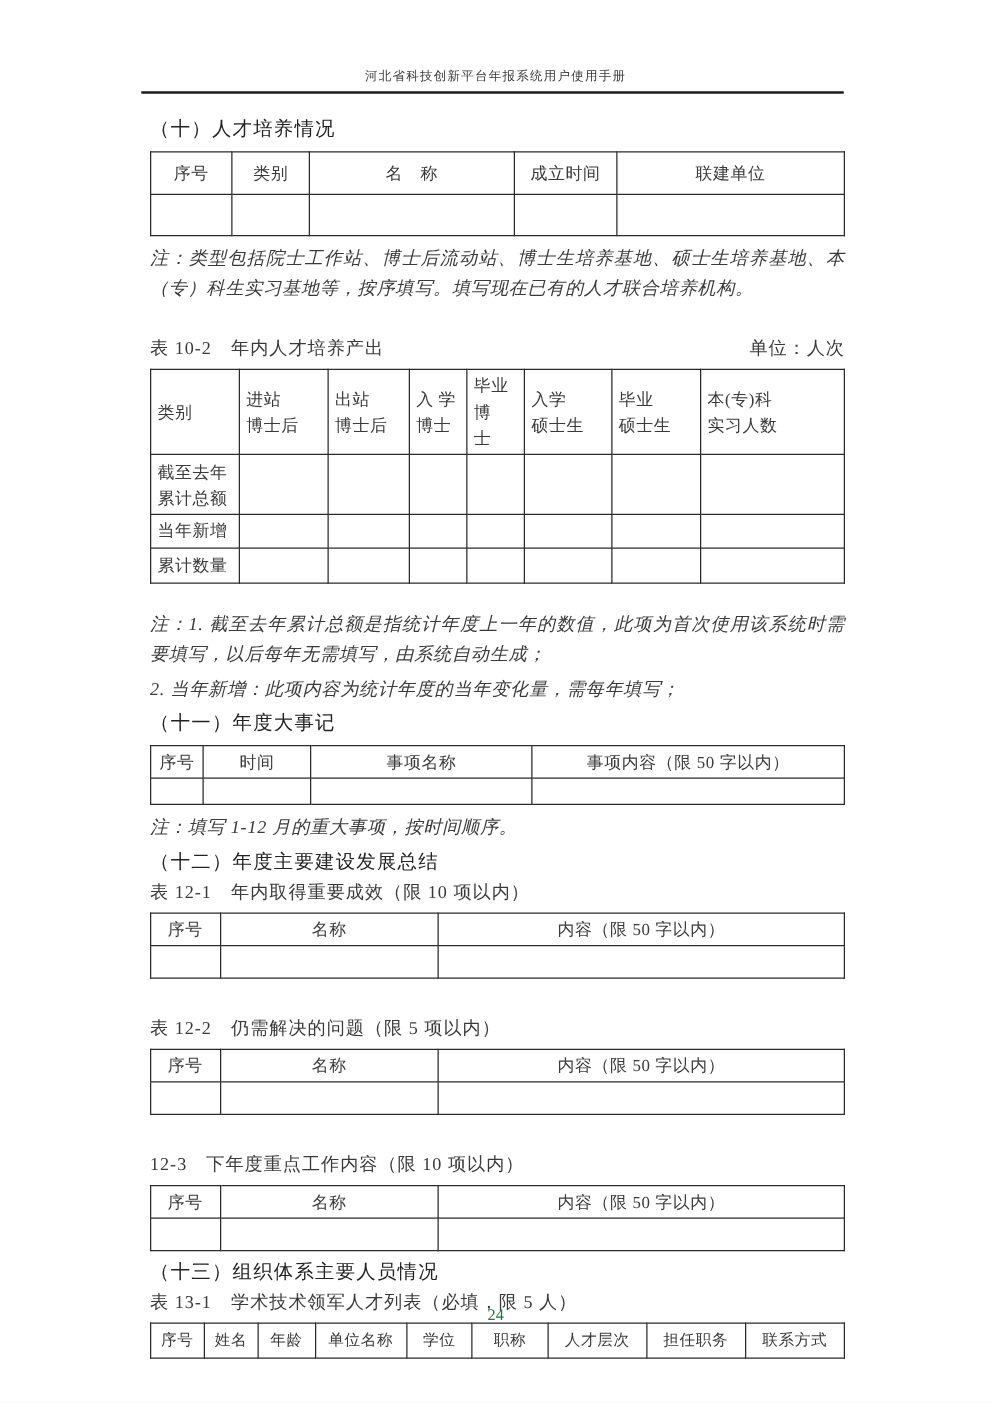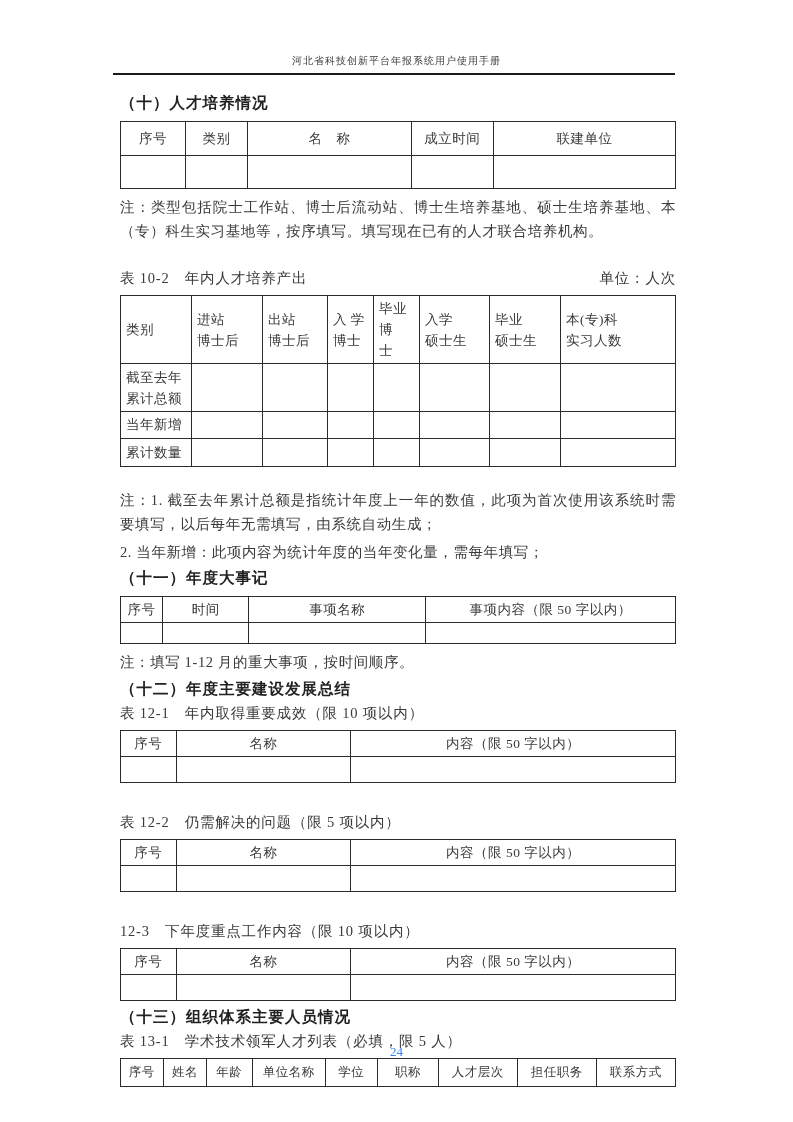--- a/index.html
+++ b/index.html
@@ -25,21 +25,21 @@
     width:562px;
     border-bottom:2px solid #1c1c1c;
   }
   .content{
     margin-left:120px;
     width:556px;
   }
   .sec-heading{
     margin-top:18px;
     font-size:15.5px;
-    font-weight:bold;
+    font-weight:normal;
     color:#222;
     letter-spacing:1px;
   }
   .caption{
     margin-top:8px;
     font-size:14.5px;
     letter-spacing:0.8px;
     color:#3a3a3a;
   }
   .caption-row{
@@ -47,20 +47,21 @@
     justify-content:space-between;
     align-items:flex-start;
   }
   .note{
     margin-top:6px;
     font-size:14.5px;
     line-height:24px;
     letter-spacing:0.6px;
     text-align:justify;
     color:#3a3a3a;
+    font-style:italic;
   }
   table{
     margin-top:7px;
     width:100%;
     border-collapse:collapse;
     table-layout:fixed;
   }
   td{
     border:1px solid #2b2b2b;
     font-size:13.5px;
@@ -87,21 +88,21 @@
   .t12 .row td{height:26px;}
   
   .t13 .hdr td{height:28px;text-align:center;font-size:12.5px;padding:2px 2px;}
   .gap30{margin-top:30px;}
   .gap26{margin-top:26px;}
   .page-number{
     position:absolute;
     bottom:62px;left:0;right:0;
     text-align:center;
     font-size:13px;
-    color:#3b82f6;
+    color:#15803d;
   }
 </style>
 </head>
 <body>
 
 <div class="page">
 
   <div class="doc-header">河北省科技创新平台年报系统用户使用手册</div>
   <div class="header-rule"></div>
 

